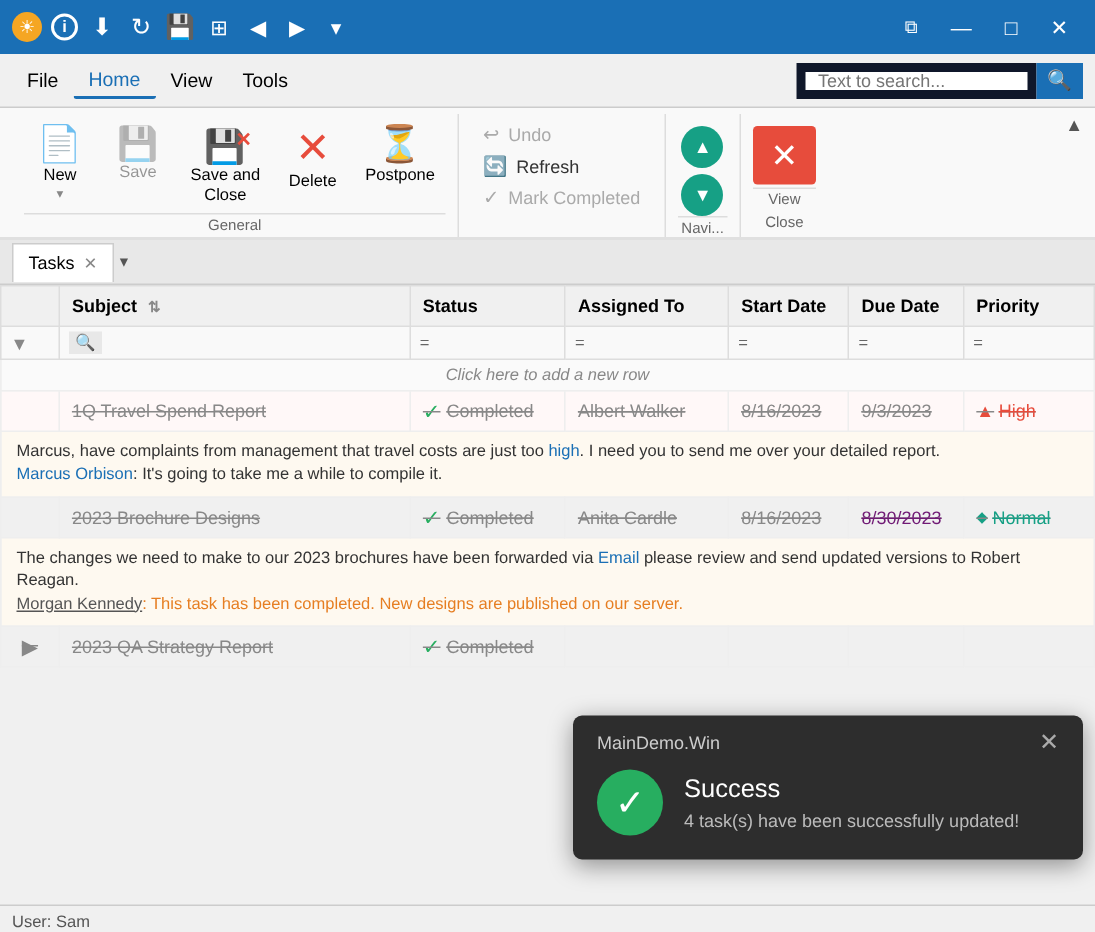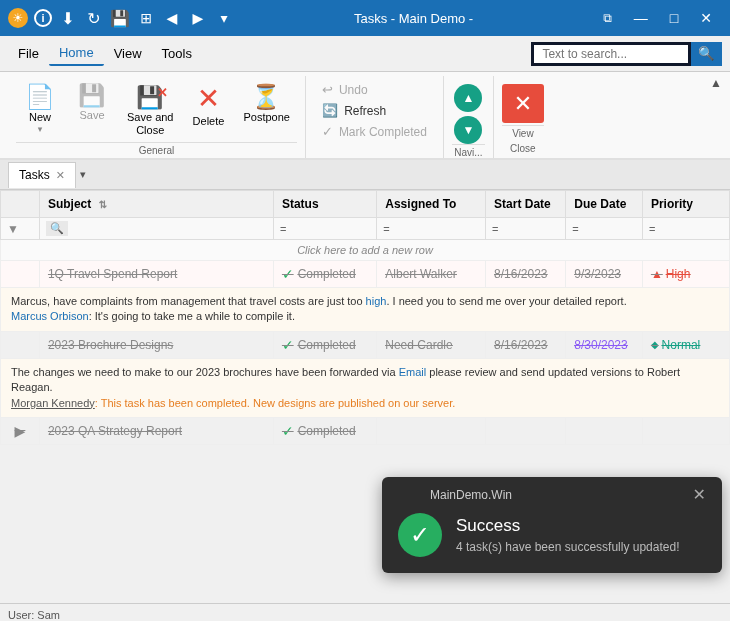--- a/index.html
+++ b/index.html
@@ -30,21 +30,21 @@
       border-bottom: 1px solid #ccc;
       display: flex;
       align-items: center;
       padding: 0 8px;
       height: 36px;
     }
     .menu-item { padding: 4px 10px; font-size: 13px; cursor: pointer; border-radius: 2px; }
     .menu-item.active { color: #1a6fb5; border-bottom: 2px solid #1a6fb5; }
     .search-bar { margin-left: auto; display: flex; align-items: center; }
     .search-input {
-      border: 3px solid #0f172a;
+      border: 6px solid #0f172a;
       padding: 3px 8px;
       font-size: 12px;
       width: 160px;
       height: 24px;
       background: white;
     }
     .search-btn { background: #1a6fb5; border: none; color: white; padding: 3px 7px; height: 24px; cursor: pointer; }
 
     
     .ribbon {
@@ -311,21 +311,20 @@
       <div class="title-icon blue-outline" style="font-size:11px;font-weight:bold;">i</div>
       <div class="title-icon" style="color:white;font-size:16px;">⬇</div>
       <div class="title-icon" style="color:white;font-size:16px;">↻</div>
       <div class="title-icon" style="color:white;font-size:16px;">💾</div>
       <div class="title-icon" style="color:white;font-size:14px;">⊞</div>
       <div class="title-icon" style="color:white;font-size:14px;">◀</div>
       <div class="title-icon" style="color:white;font-size:14px;">▶</div>
       <div class="title-icon" style="color:white;font-size:14px;">▾</div>
     </div>
   </div>
-  <div class="title-bar-center">Tasks - Main Demo -</div>
   <div class="title-bar-right">
     <button class="title-btn" style="font-size:12px;">⧉</button>
     <button class="title-btn">—</button>
     <button class="title-btn">□</button>
     <button class="title-btn close">✕</button>
   </div>
 </div>
 
 <div class="menu-bar">
   <div class="menu-item">File</div>
@@ -480,23 +479,23 @@
           <td style="text-align:center;"><span class="row-expander"></span></td>
           <td>
             <span>2023 Brochure Designs</span>
           </td>
           <td>
             <div class="status-cell">
               <span class="check-icon">✓</span>
               <span class="status-text">Completed</span>
             </div>
           </td>
-          <td><span style="text-decoration:line-through;color:#888;">Need Cardle</span></td>
+          <td><span style="text-decoration:line-through;color:#888;">Anita Cardle</span></td>
           <td><span style="text-decoration:line-through;color:#888;">8/16/2023</span></td>
-          <td><span style="text-decoration:line-through;color:#8b5cf6;">8/30/2023</span></td>
+          <td><span style="text-decoration:line-through;color:#701a75;">8/30/2023</span></td>
           <td>
             <div class="priority-normal">
               <span style="font-size:10px;">◆</span>
               <span style="text-decoration:line-through;">Normal</span>
             </div>
           </td>
         </tr>
 
         <tr class="expand-row">
           <td colspan="7">
@@ -524,21 +523,21 @@
           <td></td>
           <td></td>
           <td></td>
         </tr>
 
       </tbody>
     </table>
   </div>
 
   <div class="toast-overlay">
-    <div class="toast-header" style="position:absolute;top:8px;left:16px;right:16px;display:flex;justify-content:space-between;align-items:center;margin-left:32px;">
+    <div class="toast-header" style="position:absolute;top:8px;left:16px;right:16px;display:flex;justify-content:space-between;align-items:center;">
       <span style="font-size:12px;color:#ccc;">MainDemo.Win</span>
       <button class="toast-close">✕</button>
     </div>
     <div style="display:flex;align-items:center;gap:14px;margin-top:20px;">
       <div class="toast-icon-wrap">
         <span class="toast-check">✓</span>
       </div>
       <div class="toast-content">
         <div class="toast-title">Success</div>
         <div class="toast-message">4 task(s) have been successfully updated!</div>

